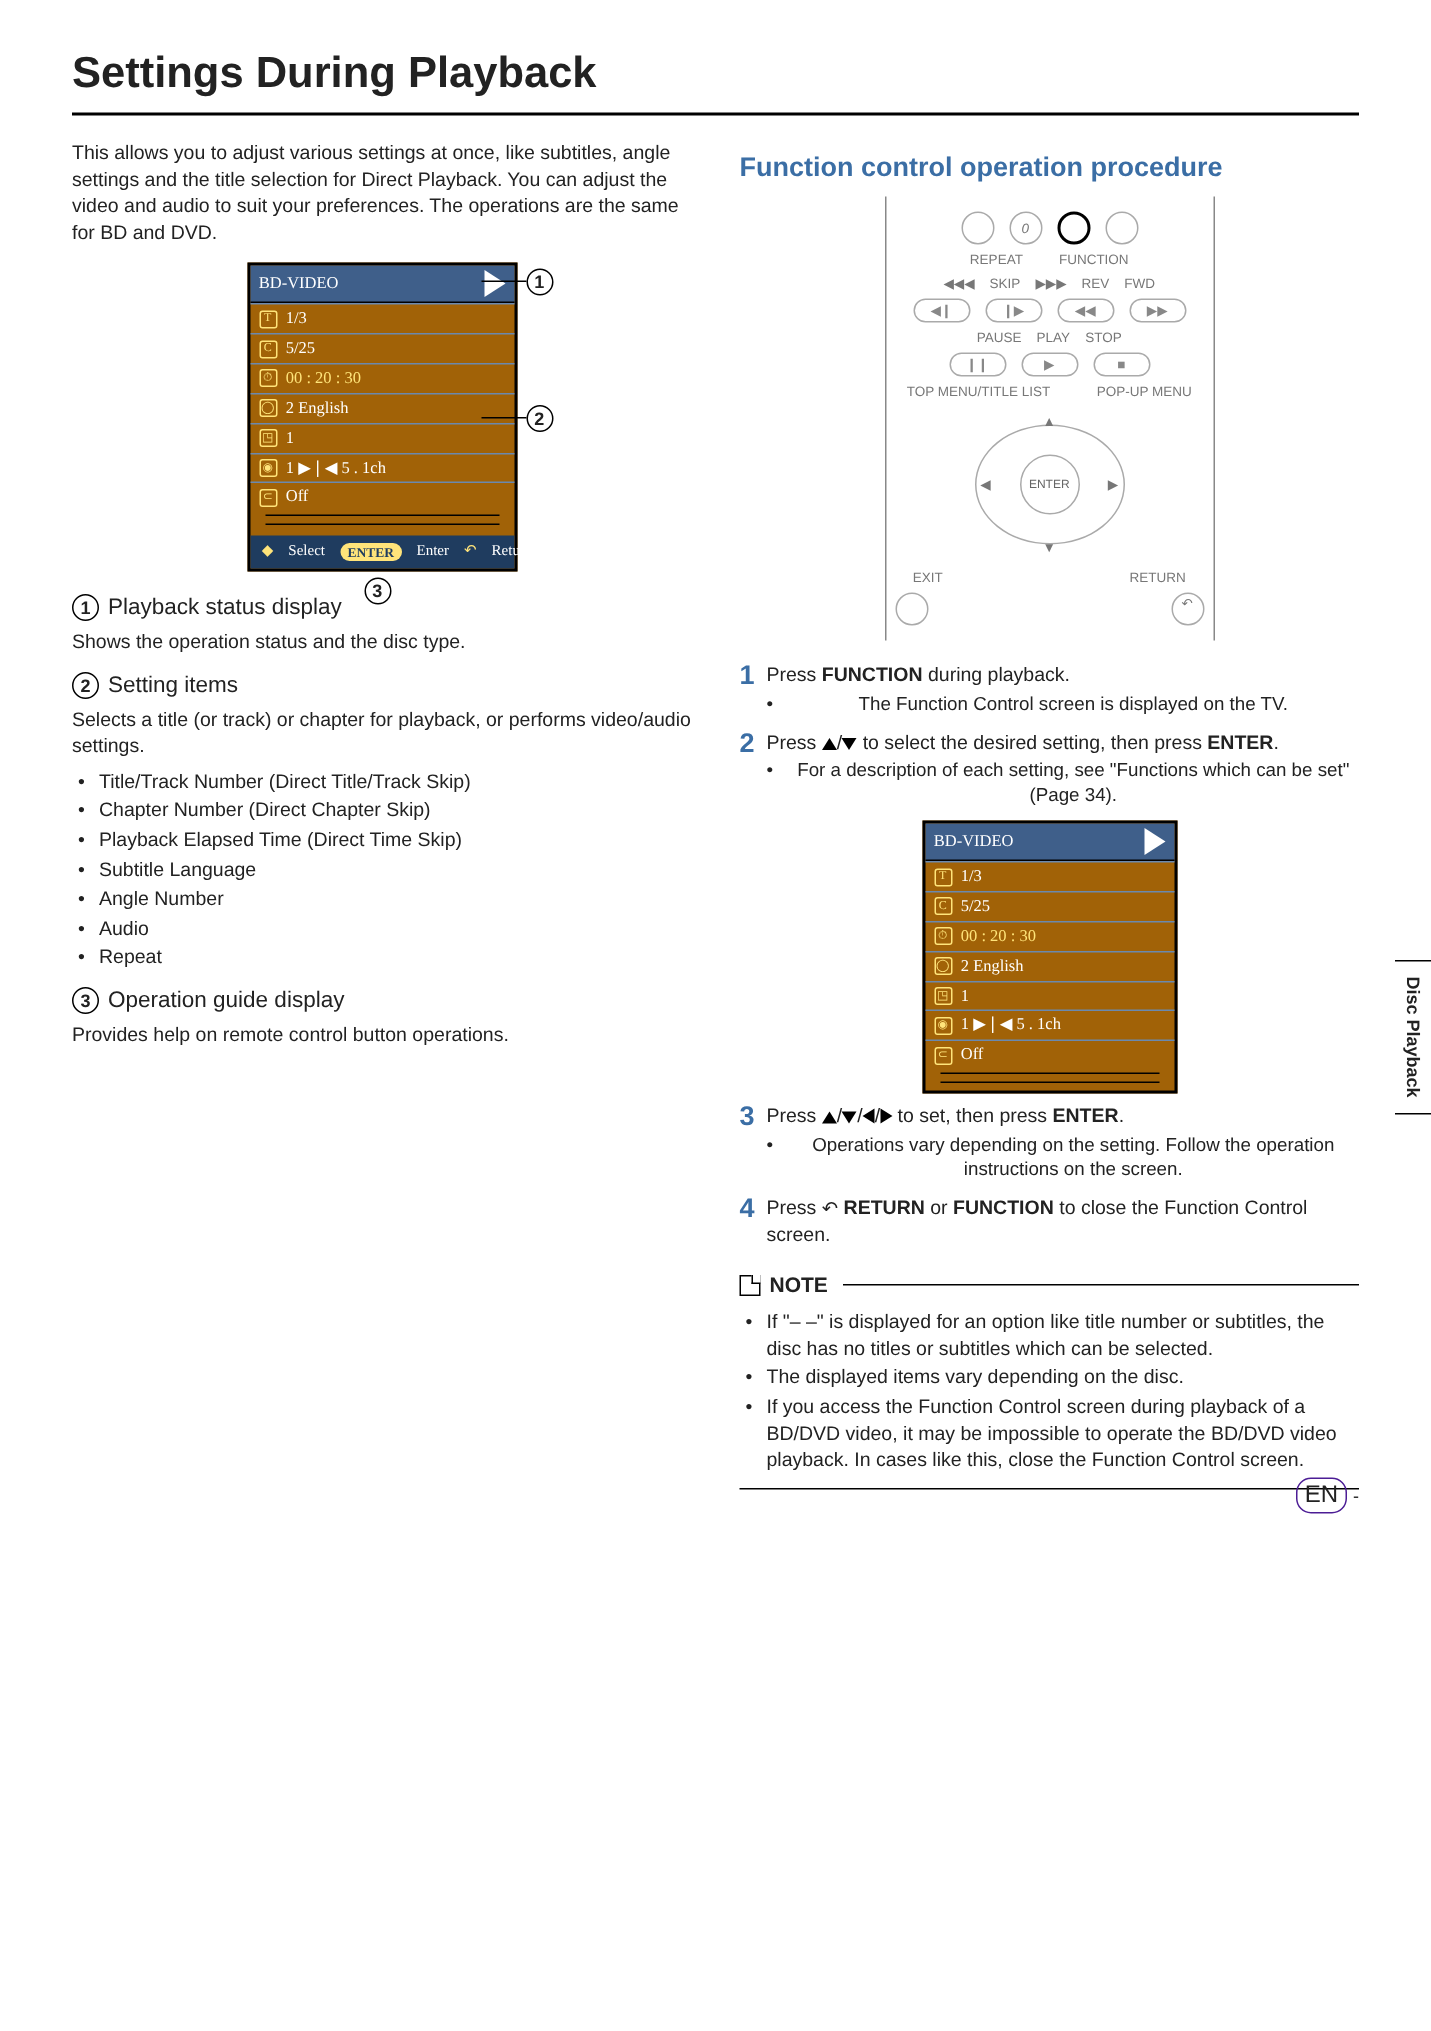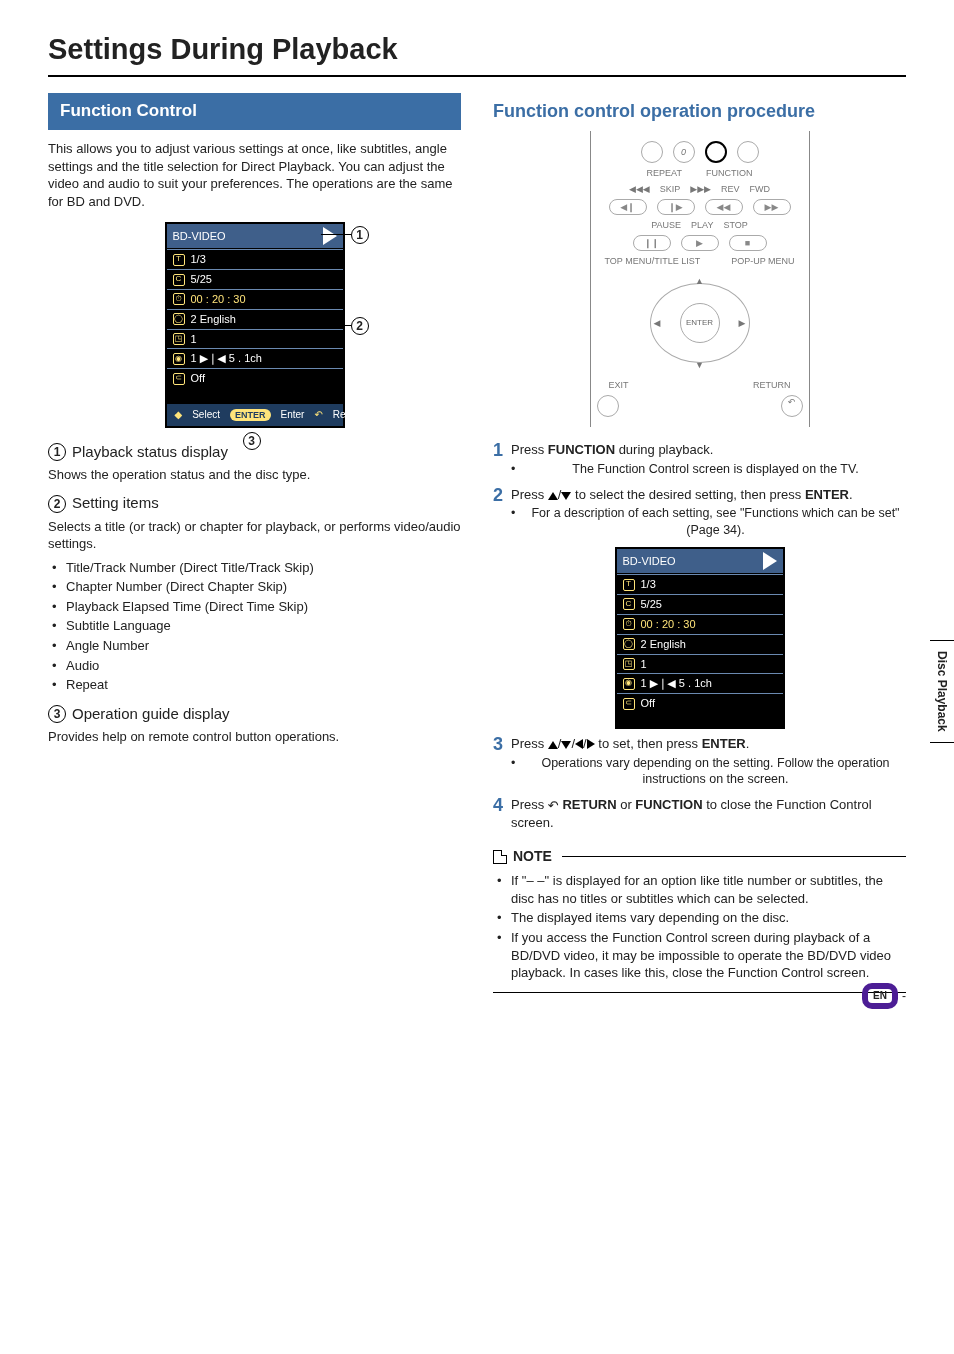--- a/index.html
+++ b/index.html
@@ -6,21 +6,21 @@
   body { font-family:Arial,Helvetica,sans-serif; color:#222; background:#fff; width:954px; margin:0 auto; padding:30px 48px 34px; font-size:13px; line-height:1.35; position:relative; }
   h1 { font-size:29px; font-weight:bold; margin-bottom:6px; }
   .rule { border-top:2px solid #000; margin-bottom:16px; }
   .cols { display:flex; gap:32px; }
   .col { flex:1; min-width:0; }
   .col-right { flex:1; min-width:0; }
   .band { background:#3b6ea5; color:#fff; font-weight:bold; font-size:17px; padding:7px 12px; margin-bottom:10px; }
   .lead { margin-bottom:12px; }
   .sub { color:#3b6ea5; font-weight:bold; font-size:15px; margin:8px 0 8px; }
   .fc-wrap { position:relative; width:280px; margin:0 auto 14px; }
-  .fc-panel { width:180px; border:2px solid #000; background:#000000; color:#fff; font-size:11px; }
+  .fc-panel { width:180px; border:2px solid #000; background:#a16207; color:#fff; font-size:11px;font-family:Liberation Serif, serif; }
   .fc-hdr { display:flex; align-items:center; background:#3f5f8a; padding:3px 6px; border-bottom:1px solid #000; }
   .fc-hdr .sp { flex:1; }
   .play-tri { width:0;height:0;border-left:14px solid #fff;border-top:9px solid transparent;border-bottom:9px solid transparent; }
   .fc-row { display:flex; align-items:center; gap:6px; padding:2px 6px; border-top:1px solid #6a89b0; }
   .fc-ico { width:12px;height:12px;border:1px solid #ffe47a;display:flex;align-items:center;justify-content:center;font-size:8px;color:#ffe47a;border-radius:2px;flex-shrink:0; }
   .hl { color:#ffe47a; }
   .fc-guide { background:#1f3c5f; padding:4px 8px; font-size:10px; display:flex; gap:10px; align-items:center; margin-top:4px; }
   .pill { background:#ffe47a;color:#1f3c5f;border-radius:8px;padding:0 5px;font-size:9px;font-weight:bold; }
   .callout { position:absolute; font-size:13px; }
   .cnum { display:inline-flex;width:18px;height:18px;border:1.5px solid #000;border-radius:50%;align-items:center;justify-content:center;font-size:12px;font-weight:bold;margin-right:6px;flex-shrink:0; }
@@ -50,33 +50,32 @@
   .tri-l { display:inline-block;width:0;height:0;border-top:5px solid transparent;border-bottom:5px solid transparent;border-right:8px solid #000;vertical-align:-1px; }
   .tri-r { display:inline-block;width:0;height:0;border-top:5px solid transparent;border-bottom:5px solid transparent;border-left:8px solid #000;vertical-align:-1px; }
   .ret-ico { display:inline-block;font-size:13px;line-height:1;vertical-align:-1px; }
   .note-hd { display:flex; align-items:center; gap:6px; margin-top:14px; }
   .note-ico { width:14px;height:14px;border:1px solid #000;position:relative; }
   .note-ico::after { content:""; position:absolute; right:-1px; top:-1px; width:5px; height:5px; background:#fff; border-left:1px solid #000; border-bottom:1px solid #000; }
   .note-t { font-weight:bold; font-size:14px; }
   .note-line { flex:1; border-top:1px solid #000; margin-left:4px; }
   .side-tab { position:absolute; right:0; top:640px; writing-mode:vertical-rl; font-weight:bold; font-size:12px; padding:10px 4px; border-top:1px solid #000; border-bottom:1px solid #000; }
   .foot { position:absolute; right:48px; bottom:18px; font-size:12px; display:flex; align-items:center; gap:4px; }
-  .en { border:6px solid #4c1d95; border-radius:10px; padding:0 5px; font-size:10px;font-weight:bold; }
+  .en { border:1px solid #4c1d95; border-radius:10px; padding:0 5px; font-size:16px; }
   .wave { border-top:1px solid #000; margin:2px 10px; height:4px; }
 </style>
 </head>
 <body>
 
 <h1>Settings During Playback</h1>
 <div class="rule"></div>
 
 <div class="cols">
 
   <div class="col">
-    <div class="band">Function Control</div>
     <p class="lead">This allows you to adjust various settings at once, like subtitles, angle settings and the title selection for Direct Playback. You can adjust the video and audio to suit your preferences. The operations are the same for BD and DVD.</p>
 
     <div class="fc-wrap">
       <div style="display:flex;justify-content:center;">
         <div class="fc-panel">
           <div class="fc-hdr">
             <span>BD-VIDEO</span>
             <span class="sp"></span>
             <span class="play-tri"></span>
           </div>

